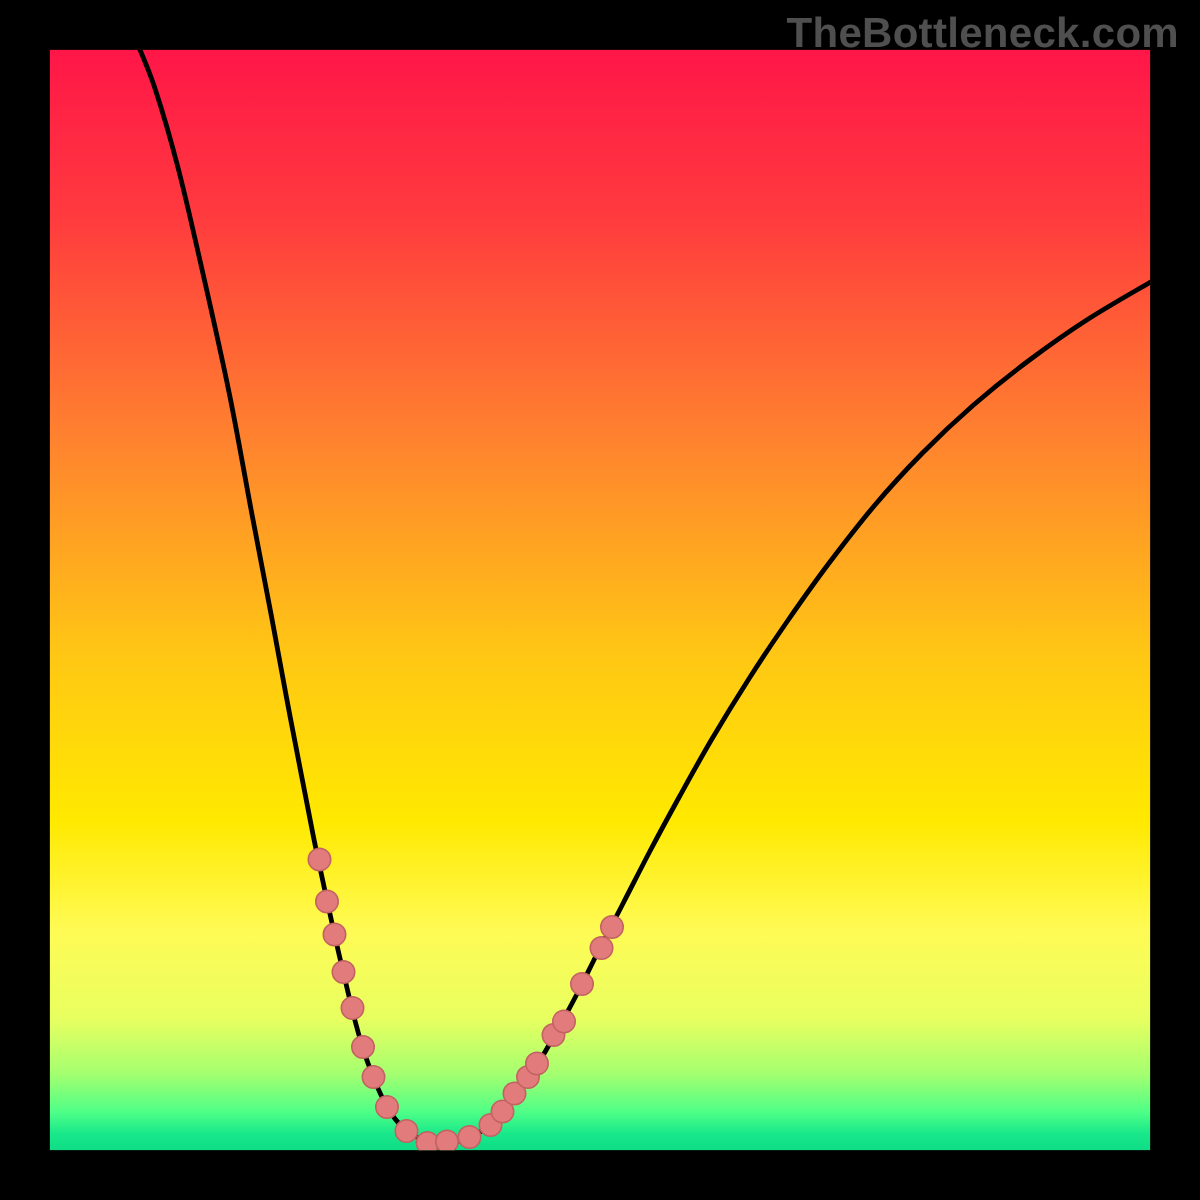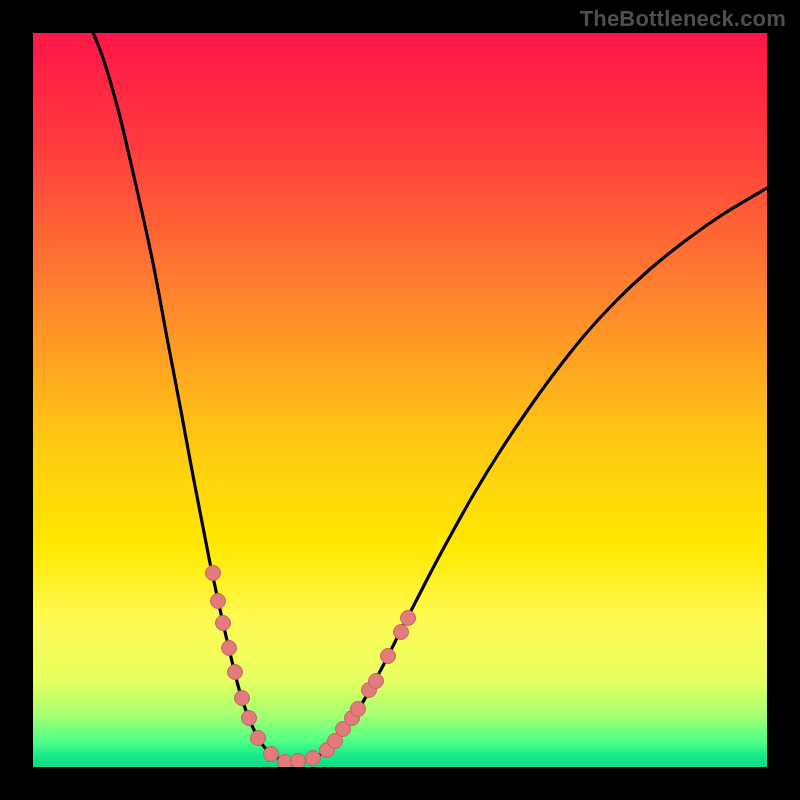--- a/index.html
+++ b/index.html
@@ -14,21 +14,21 @@
     width: 800px;
     height: 800px;
     position: relative;
     background: #000;
   }
   .watermark {
     position: absolute;
     top: 6px;
     right: 14px;
     color: #4f4f4f;
-    font-size: 22px;
+    font-size: 28px;
     font-weight: 600;
     letter-spacing: 0.2px;
     z-index: 10;
   }
   .plot-area {
     position: absolute;
     top: 33px;
     left: 33px;
     width: 734px;
     height: 734px;

